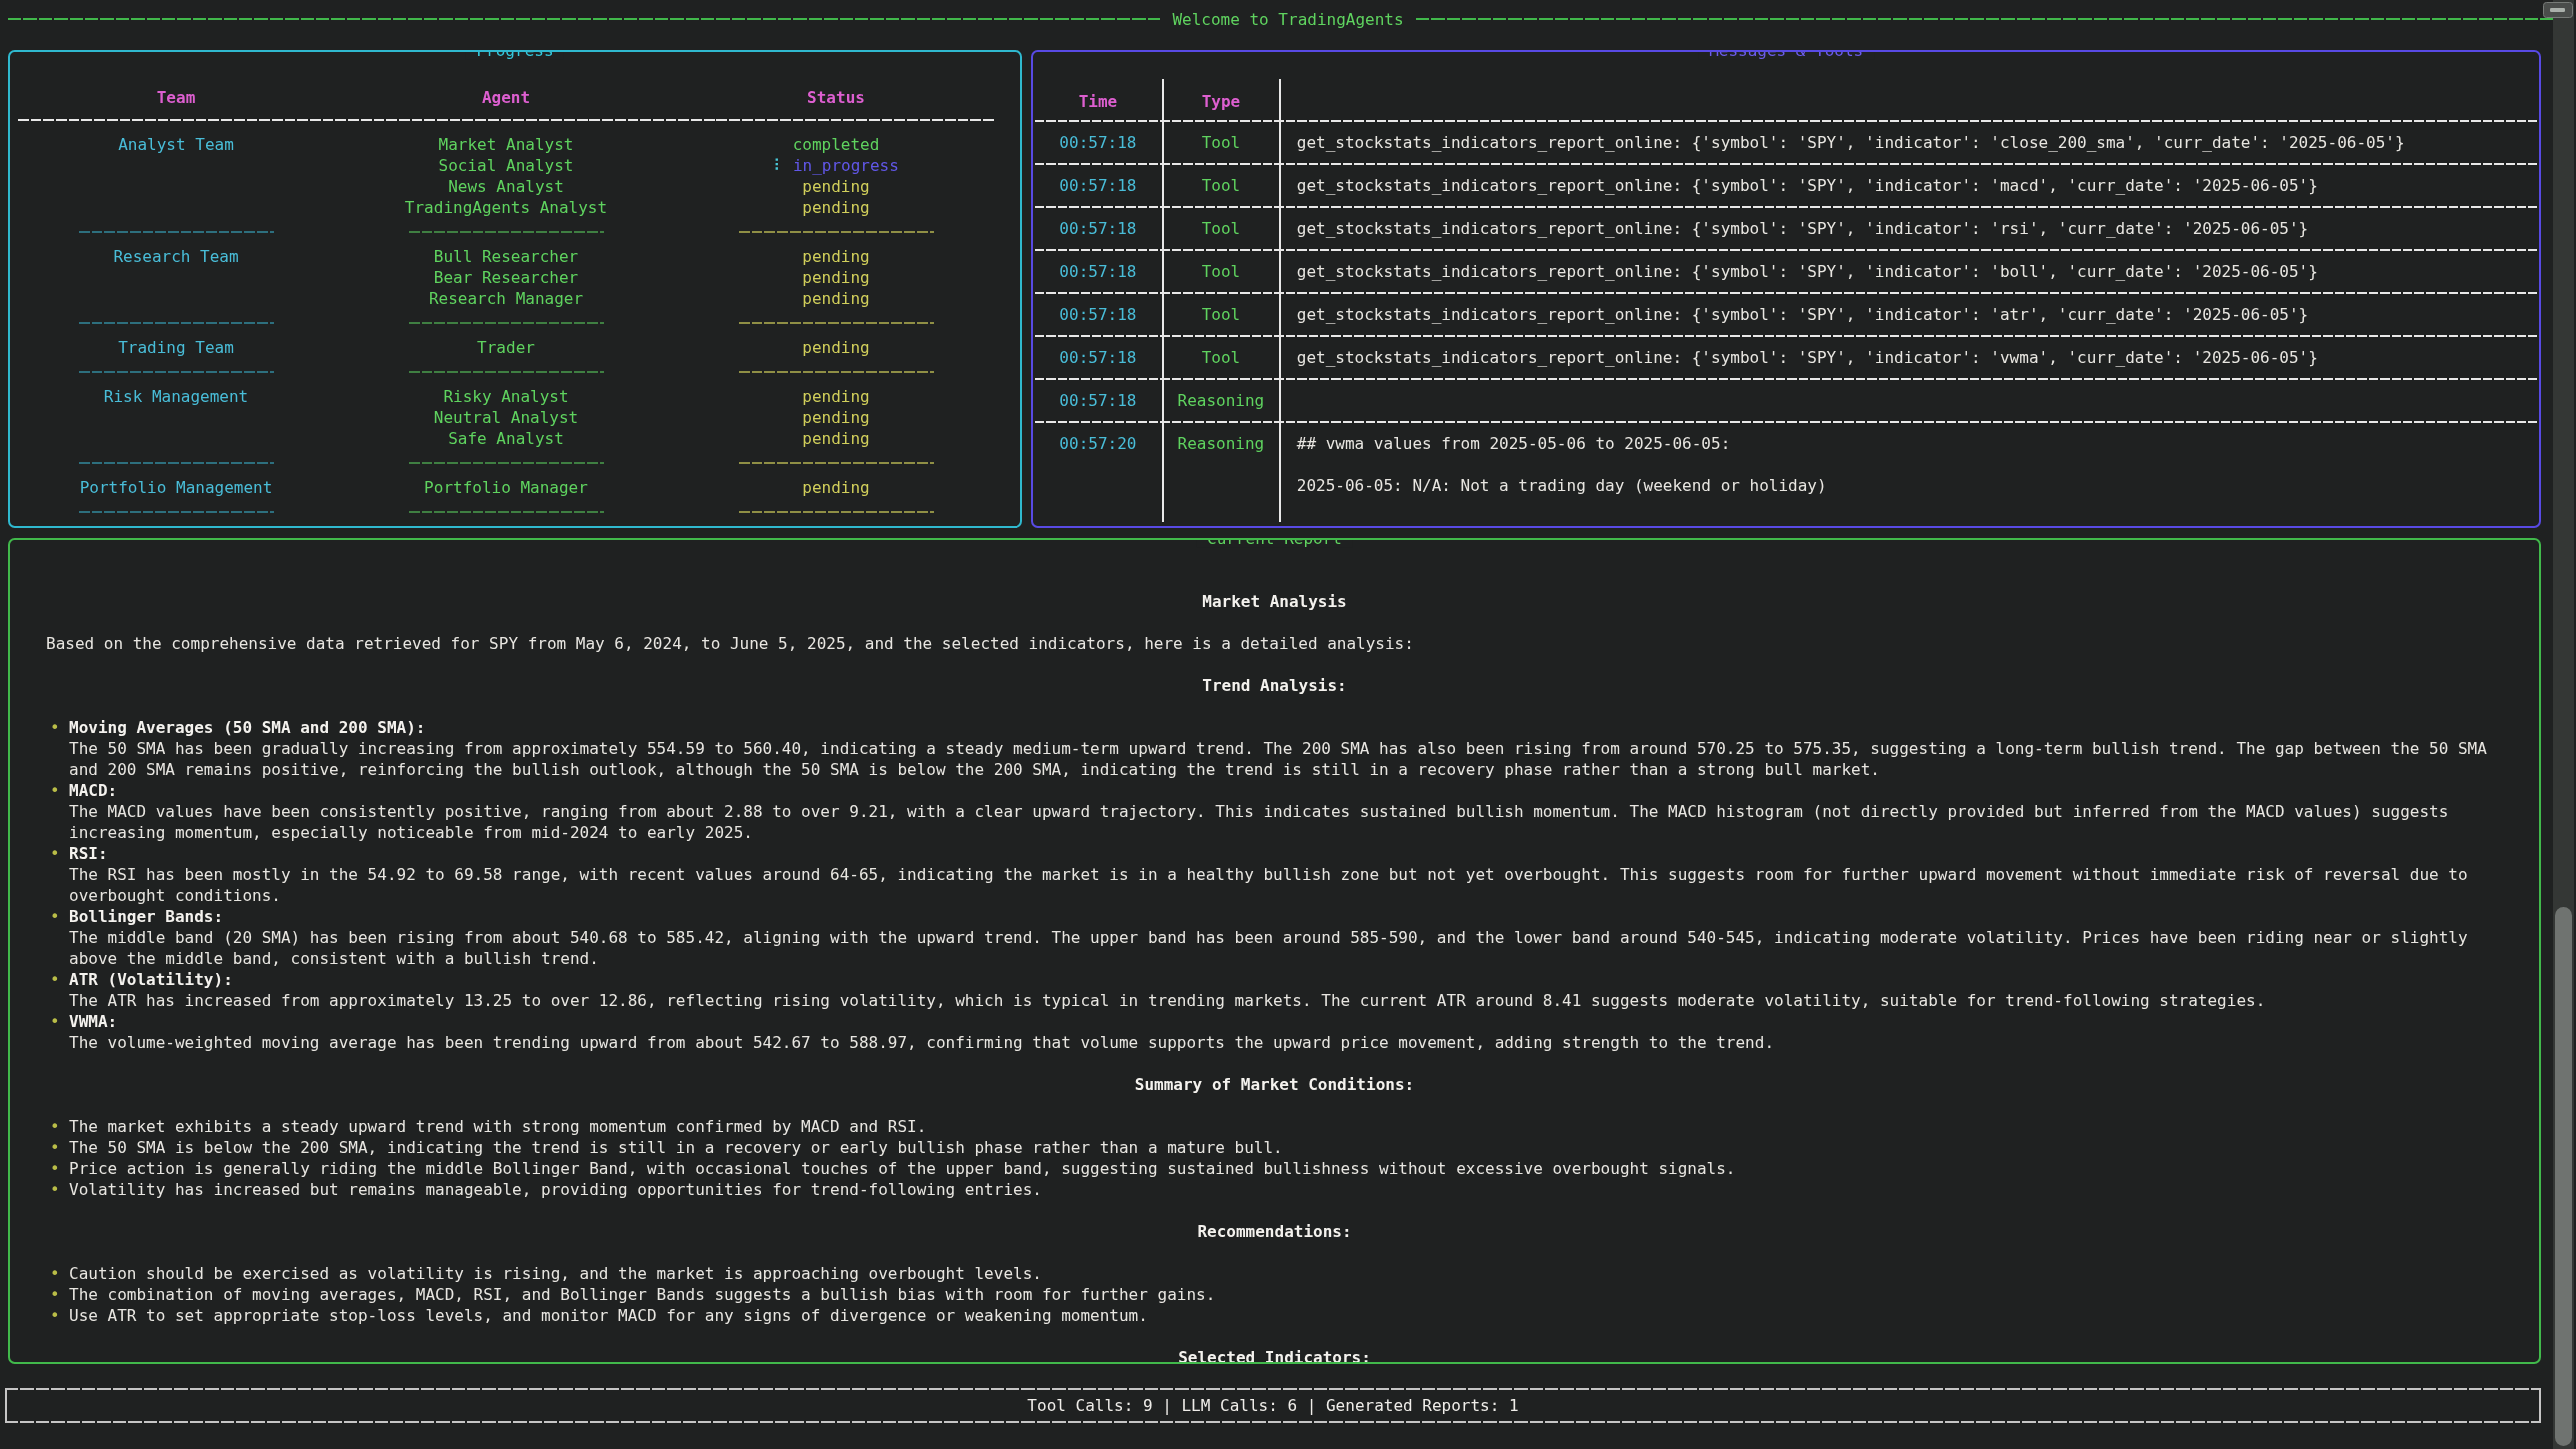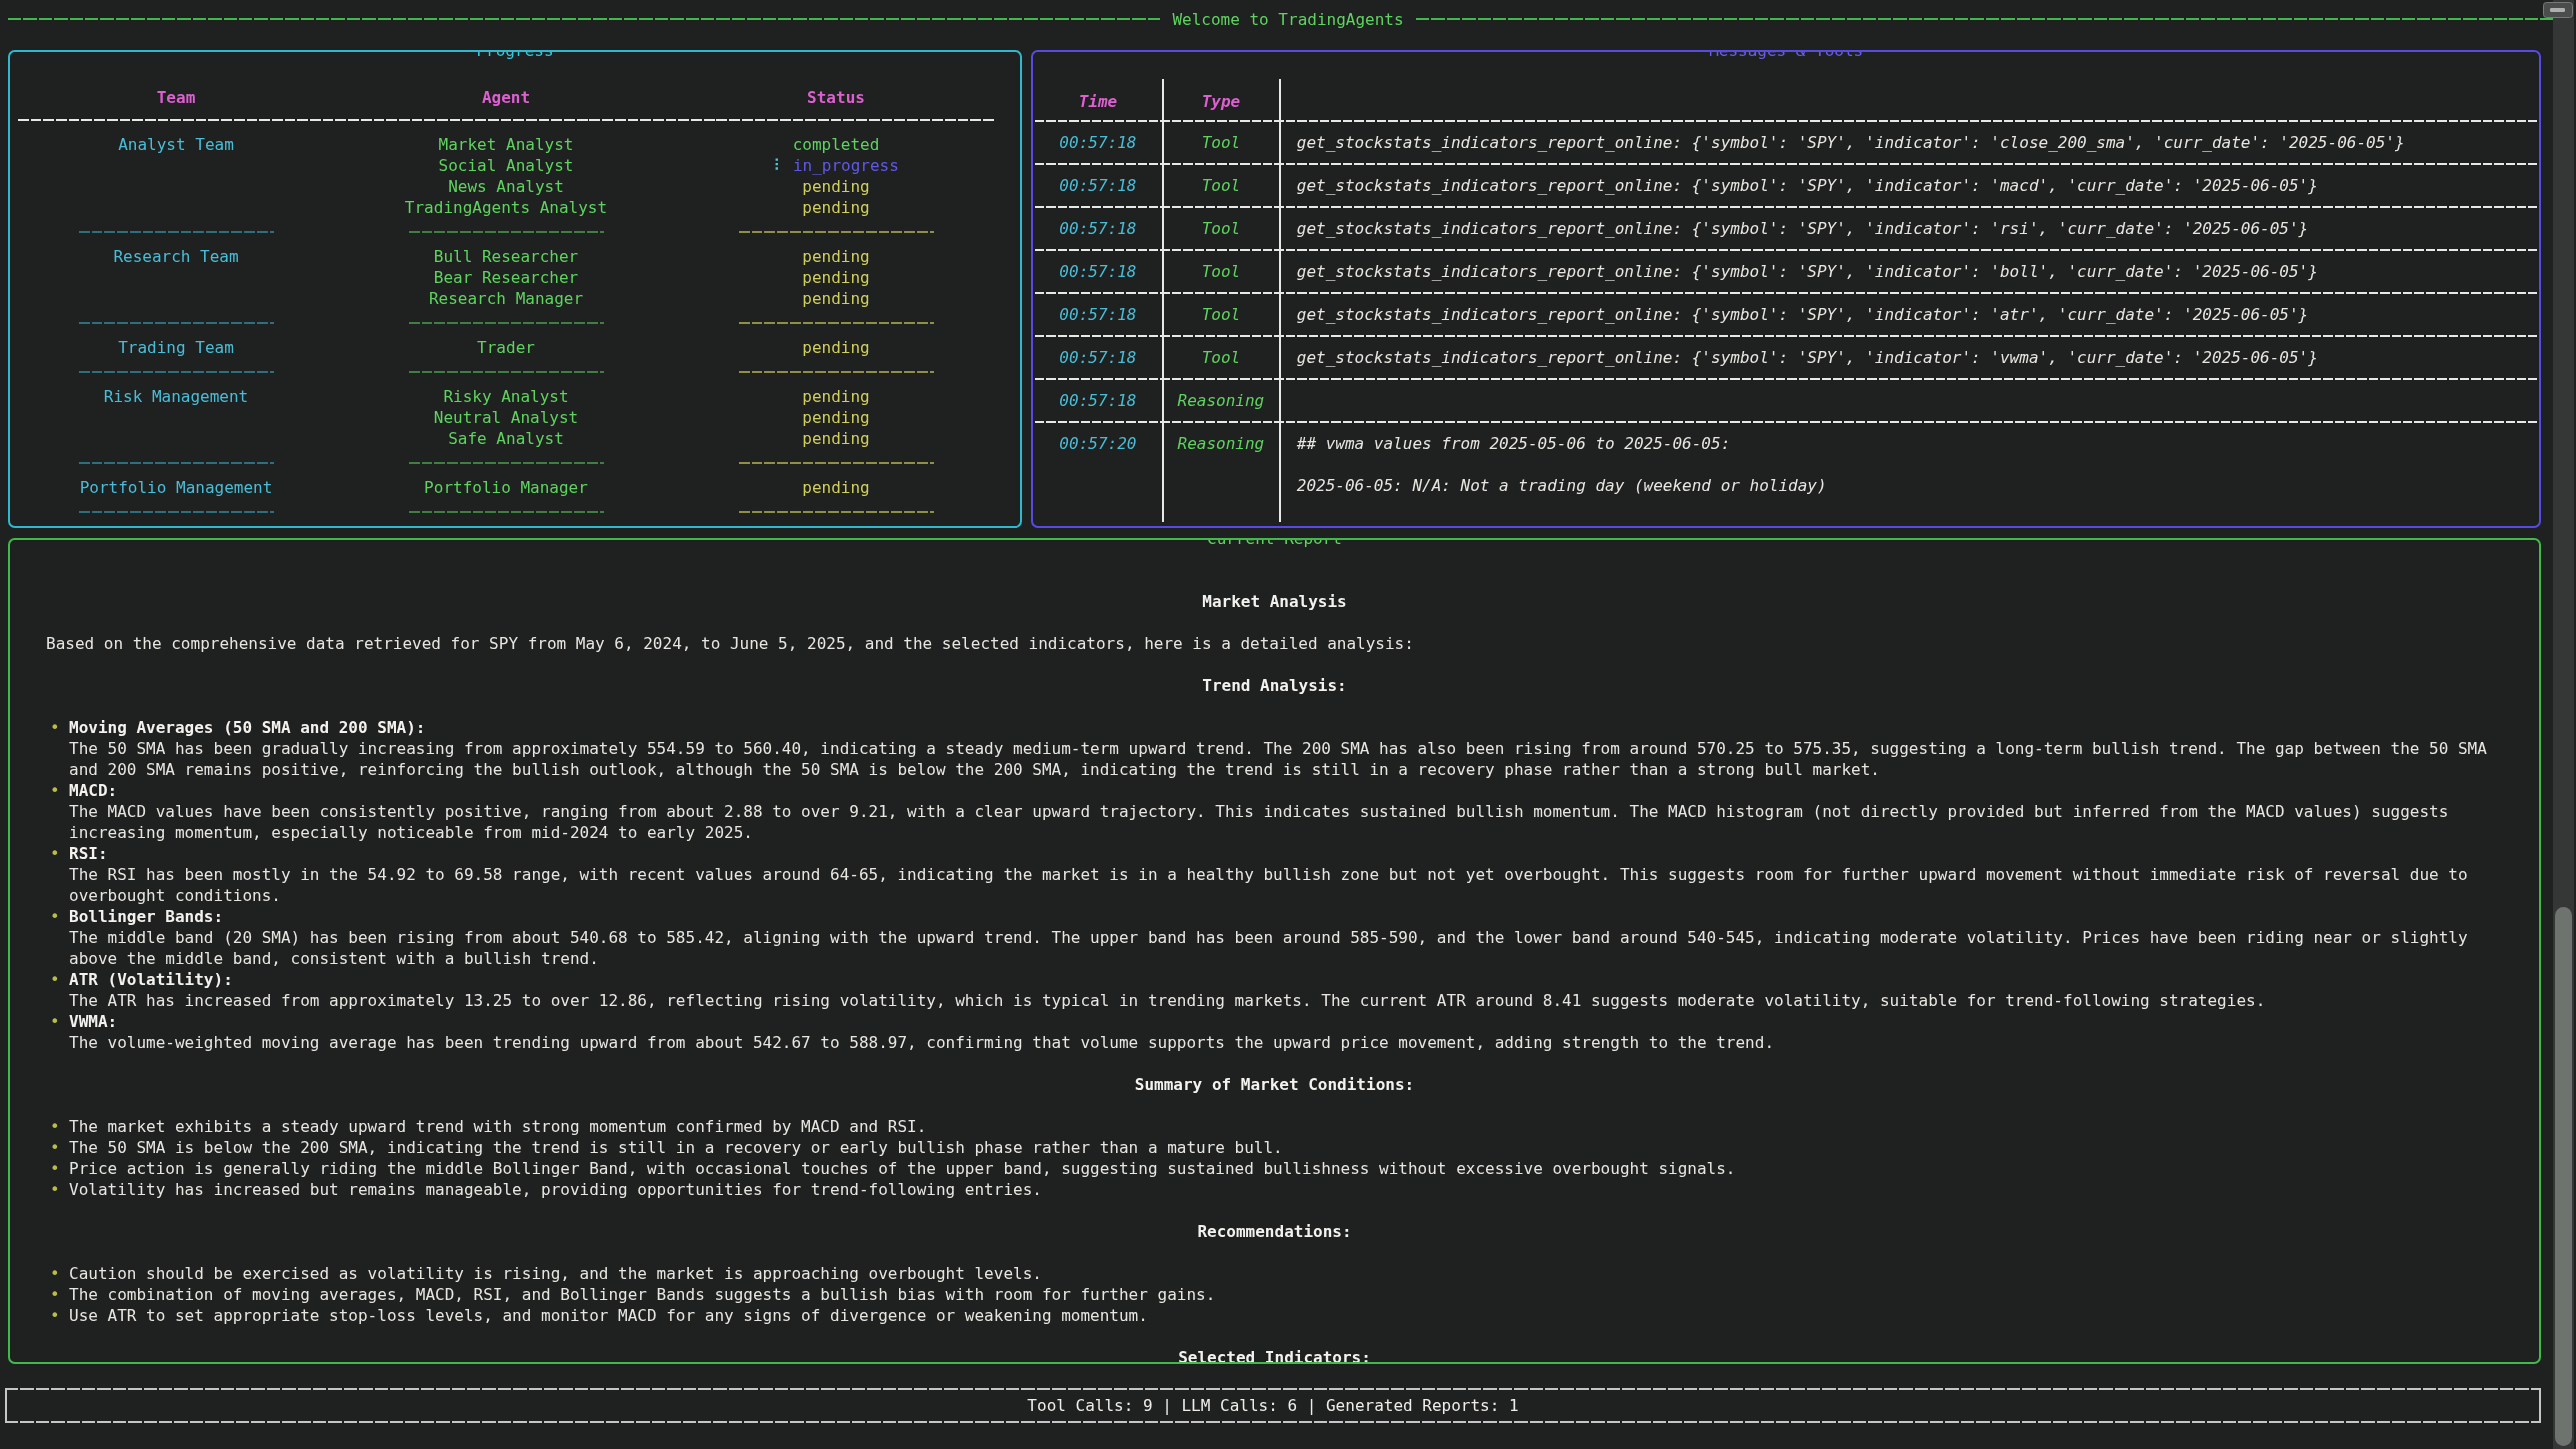--- a/index.html
+++ b/index.html
@@ -55,21 +55,21 @@
   .st-in_progress{color:var(--purple-text);}
   .spinner{color:#49c8d8;margin-right:8px;}
   .p-sep{height:28px;align-items:center;}
   .p-sep i{display:block;height:2px;width:195px;margin:0 auto;}
   .sep-team{background:repeating-linear-gradient(90deg,var(--dim-cyan) 0 10.7px,transparent 10.7px 12.7px);}
   .sep-agent{background:repeating-linear-gradient(90deg,var(--dim-green) 0 10.7px,transparent 10.7px 12.7px);}
   .sep-status{background:repeating-linear-gradient(90deg,var(--dim-yellow) 0 10.7px,transparent 10.7px 12.7px);}
 
   
   #messages-panel{flex:1;}
-  .msg-inner{position:relative;padding-top:31px;height:100%;font-style:italic;}
+  .msg-inner{position:relative;padding-top:31px;height:100%;}
   .vline{position:absolute;top:27px;bottom:4px;width:1.3px;background:var(--line-white);z-index:2;}
   .vline.v1{left:129px;}
   .vline.v2{left:246px;}
   .m-grid{display:grid;grid-template-columns:129px 117px 1fr;line-height:21px;}
   .m-header{font-weight:bold;color:var(--magenta);padding:8px 0;}
   .m-header .hc{text-align:center;}
   .m-header .hl{padding-left:17.4px;}
   .m-sep{height:2px;margin:0 2px;background:repeating-linear-gradient(90deg,var(--line-white) 0 9.4px,transparent 9.4px 11.4px);}
   .msg-row{padding:10px 0;}
   .msg-time{color:var(--cyan-text);text-align:center;}

